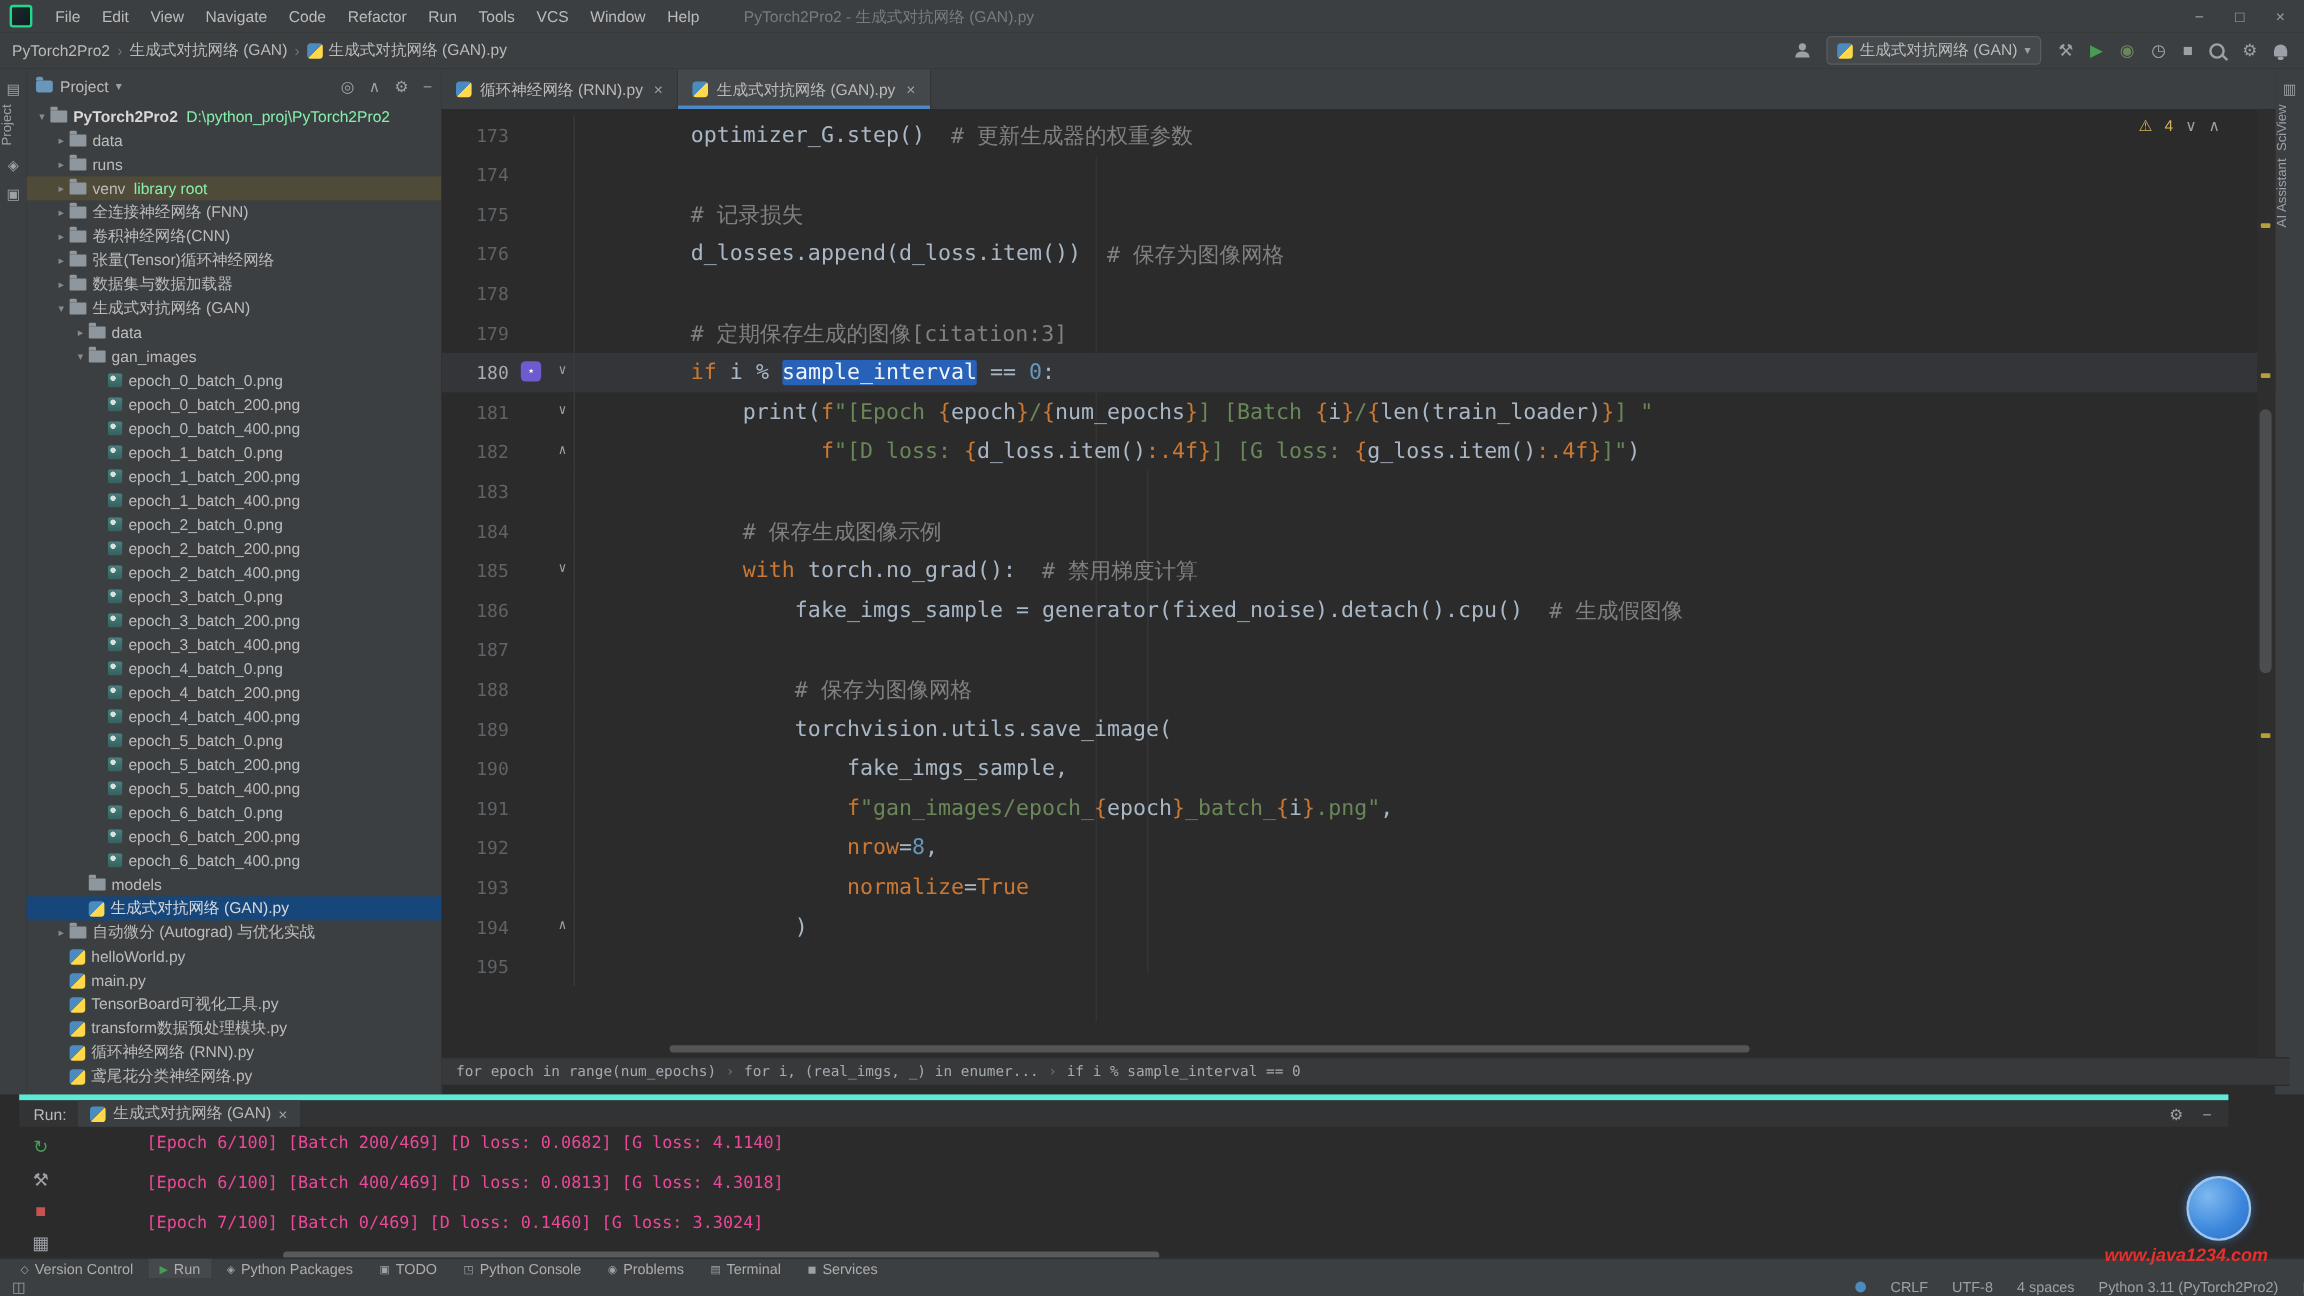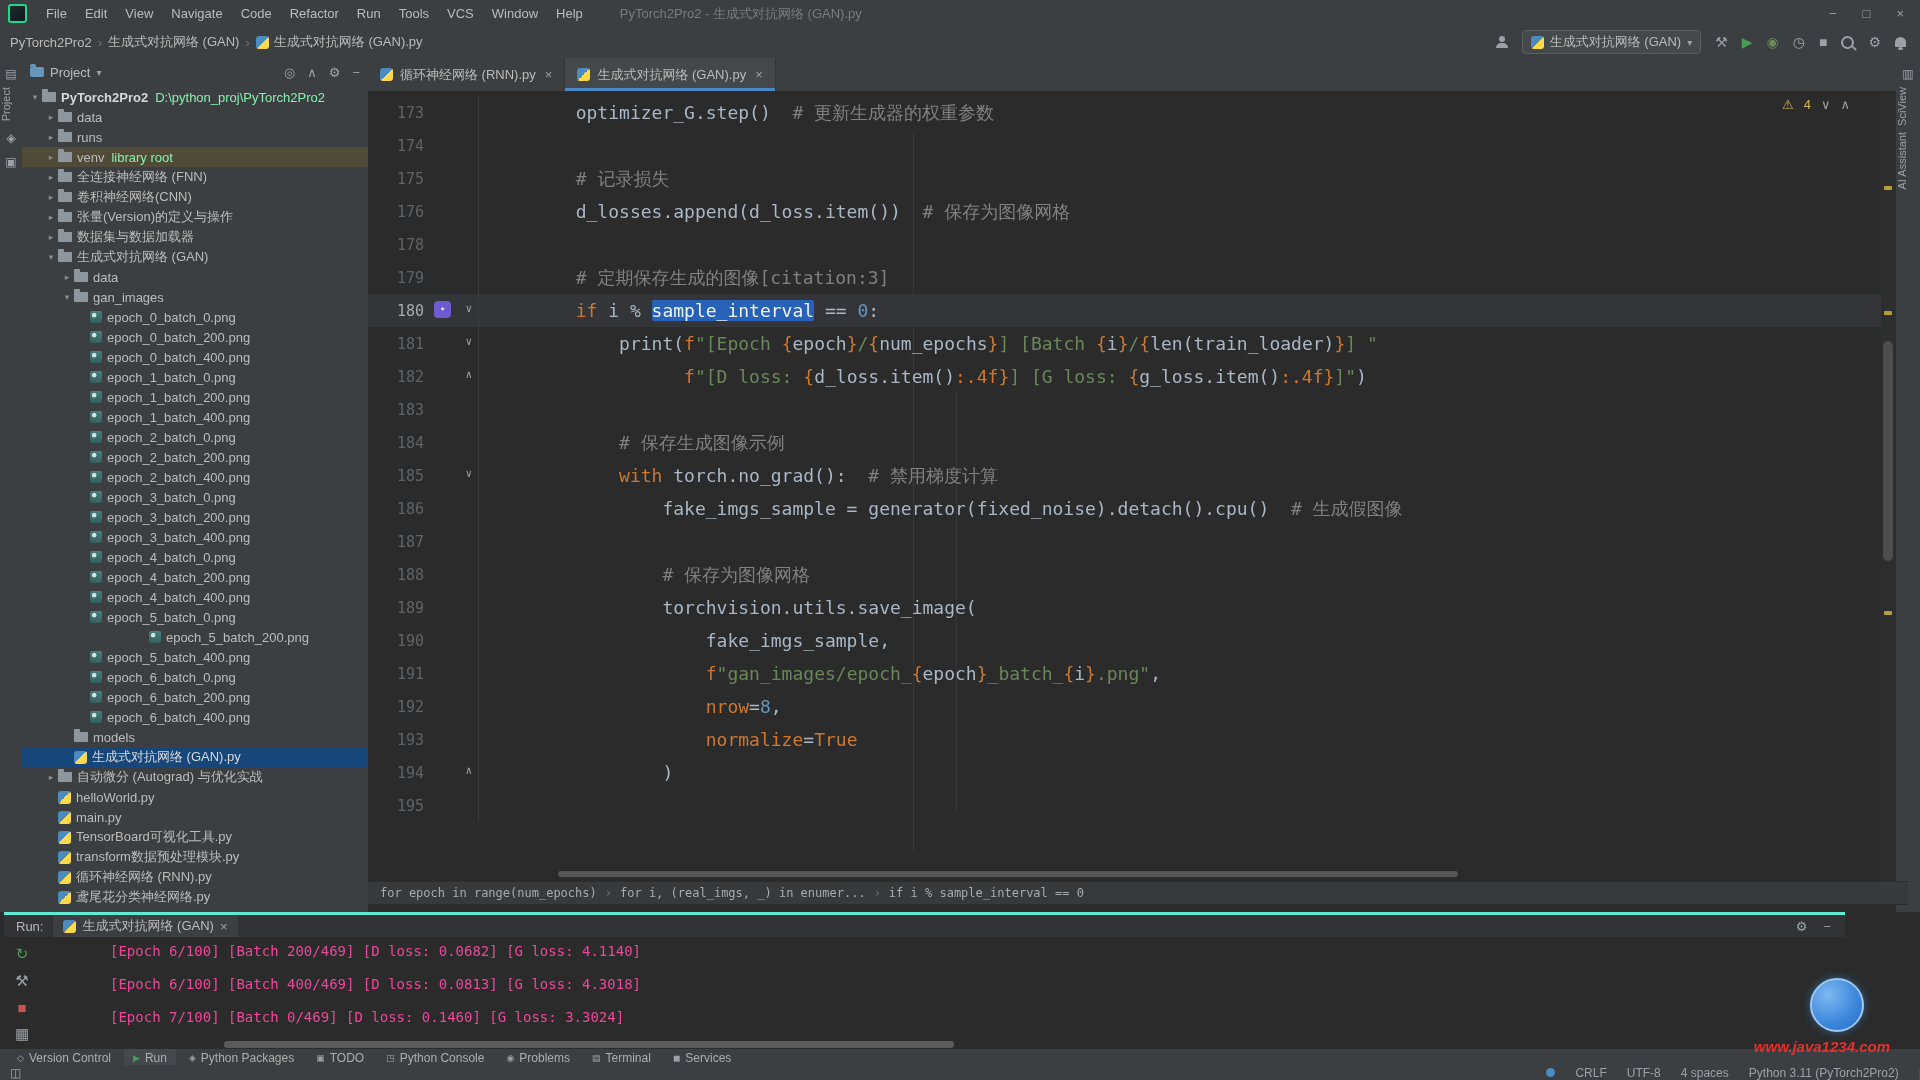--- a/index.html
+++ b/index.html
@@ -84,21 +84,21 @@
   #err-stripe{position:absolute;right:0;top:0;width:15px;height:100%;background:#2e2e2e;}
   .stripe-mark{position:absolute;left:3px;width:8px;height:4px;background:#b8a038;border-radius:1px;}
   #vthumb{position:absolute;left:2px;top:250px;width:10px;height:220px;background:#4b4d4f;border-radius:5px;}
   #hscroll{position:absolute;left:190px;bottom:4px;width:900px;height:6px;background:#555;border-radius:3px;}
   
   #context-bar{position:absolute;left:368px;top:881px;width:1528px;height:22px;background:#37393b;
     border-top:1px solid #2a2c2e;border-bottom:1px solid #2a2c2e;display:flex;align-items:center;
     font-size:12px;color:#a5abb0;padding-left:12px;gap:8px;font-family:"DejaVu Sans Mono",monospace;}
   .ctx-sep{color:#6e7377;}
   
-  #run-panel{position:absolute;left:4px;top:912px;width:1841px;height:136px;background:#2b2b2b;border-top:3px solid #5eead4;}
+  #run-panel{position:absolute;left:16px;top:912px;width:1841px;height:136px;background:#2b2b2b;border-top:5px solid #5eead4;}
   #run-header{height:22px;background:#313335;display:flex;align-items:center;font-size:13px;color:#bbbbbb;}
   #run-label{padding:0 10px 0 12px;}
   #run-tab{display:flex;align-items:center;gap:6px;background:#3c3f41;height:22px;padding:0 10px;}
   #run-header-icons{margin-left:auto;display:flex;gap:16px;padding-right:14px;color:#9da0a6;font-size:13px;}
   #run-toolbar{position:absolute;left:4px;top:30px;width:28px;display:flex;flex-direction:column;gap:9px;align-items:center;font-size:15px;}
   #console{position:absolute;left:106px;top:20px;font-family:"DejaVu Sans Mono",monospace;font-size:14px;color:#ec4899;line-height:33px;white-space:pre;}
   #con-scroll{position:absolute;left:220px;bottom:3px;width:730px;height:7px;background:#5a5a5a;border-radius:3px;}
   #badge{position:absolute;left:1806px;top:63px;width:50px;height:50px;border-radius:50%;
     background:radial-gradient(circle at 32% 30%,#7db9f0,#3b86dc 60%,#2c6cc0);border:2px solid #9ec7ef;box-shadow:0 0 8px rgba(60,130,220,.6);}
   
@@ -216,21 +216,21 @@
         <span class="tlabel">全连接神经网络 (FNN)</span>
       </div>
       <div class="trow" style="padding-left: 22px;">
         <span class="arrow">▸</span>
         <span class="ico-folder"></span>
         <span class="tlabel">卷积神经网络(CNN)</span>
       </div>
       <div class="trow" style="padding-left: 22px;">
         <span class="arrow">▸</span>
         <span class="ico-folder"></span>
-        <span class="tlabel">张量(Version)的定义与操作</span>
+        <span class="tlabel">张量(Tensor)循环神经网络</span>
       </div>
       <div class="trow" style="padding-left: 22px;">
         <span class="arrow">▸</span>
         <span class="ico-folder"></span>
         <span class="tlabel">数据集与数据加载器</span>
       </div>
       <div class="trow" style="padding-left: 22px;">
         <span class="arrow">▾</span>
         <span class="ico-folder"></span>
         <span class="tlabel">生成式对抗网络 (GAN)</span>
@@ -318,21 +318,21 @@
       <div class="trow" style="padding-left: 54px;">
         <span class="arrow"></span>
         <span class="ico-png"></span>
         <span class="tlabel">epoch_4_batch_400.png</span>
       </div>
       <div class="trow" style="padding-left: 54px;">
         <span class="arrow"></span>
         <span class="ico-png"></span>
         <span class="tlabel">epoch_5_batch_0.png</span>
       </div>
-      <div class="trow" style="padding-left: 54px; justify-content: center;">
+      <div class="trow" style="padding-left: 54px;">
         <span class="arrow"></span>
         <span class="ico-png"></span>
         <span class="tlabel">epoch_5_batch_200.png</span>
       </div>
       <div class="trow" style="padding-left: 54px;">
         <span class="arrow"></span>
         <span class="ico-png"></span>
         <span class="tlabel">epoch_5_batch_400.png</span>
       </div>
       <div class="trow" style="padding-left: 54px;">

